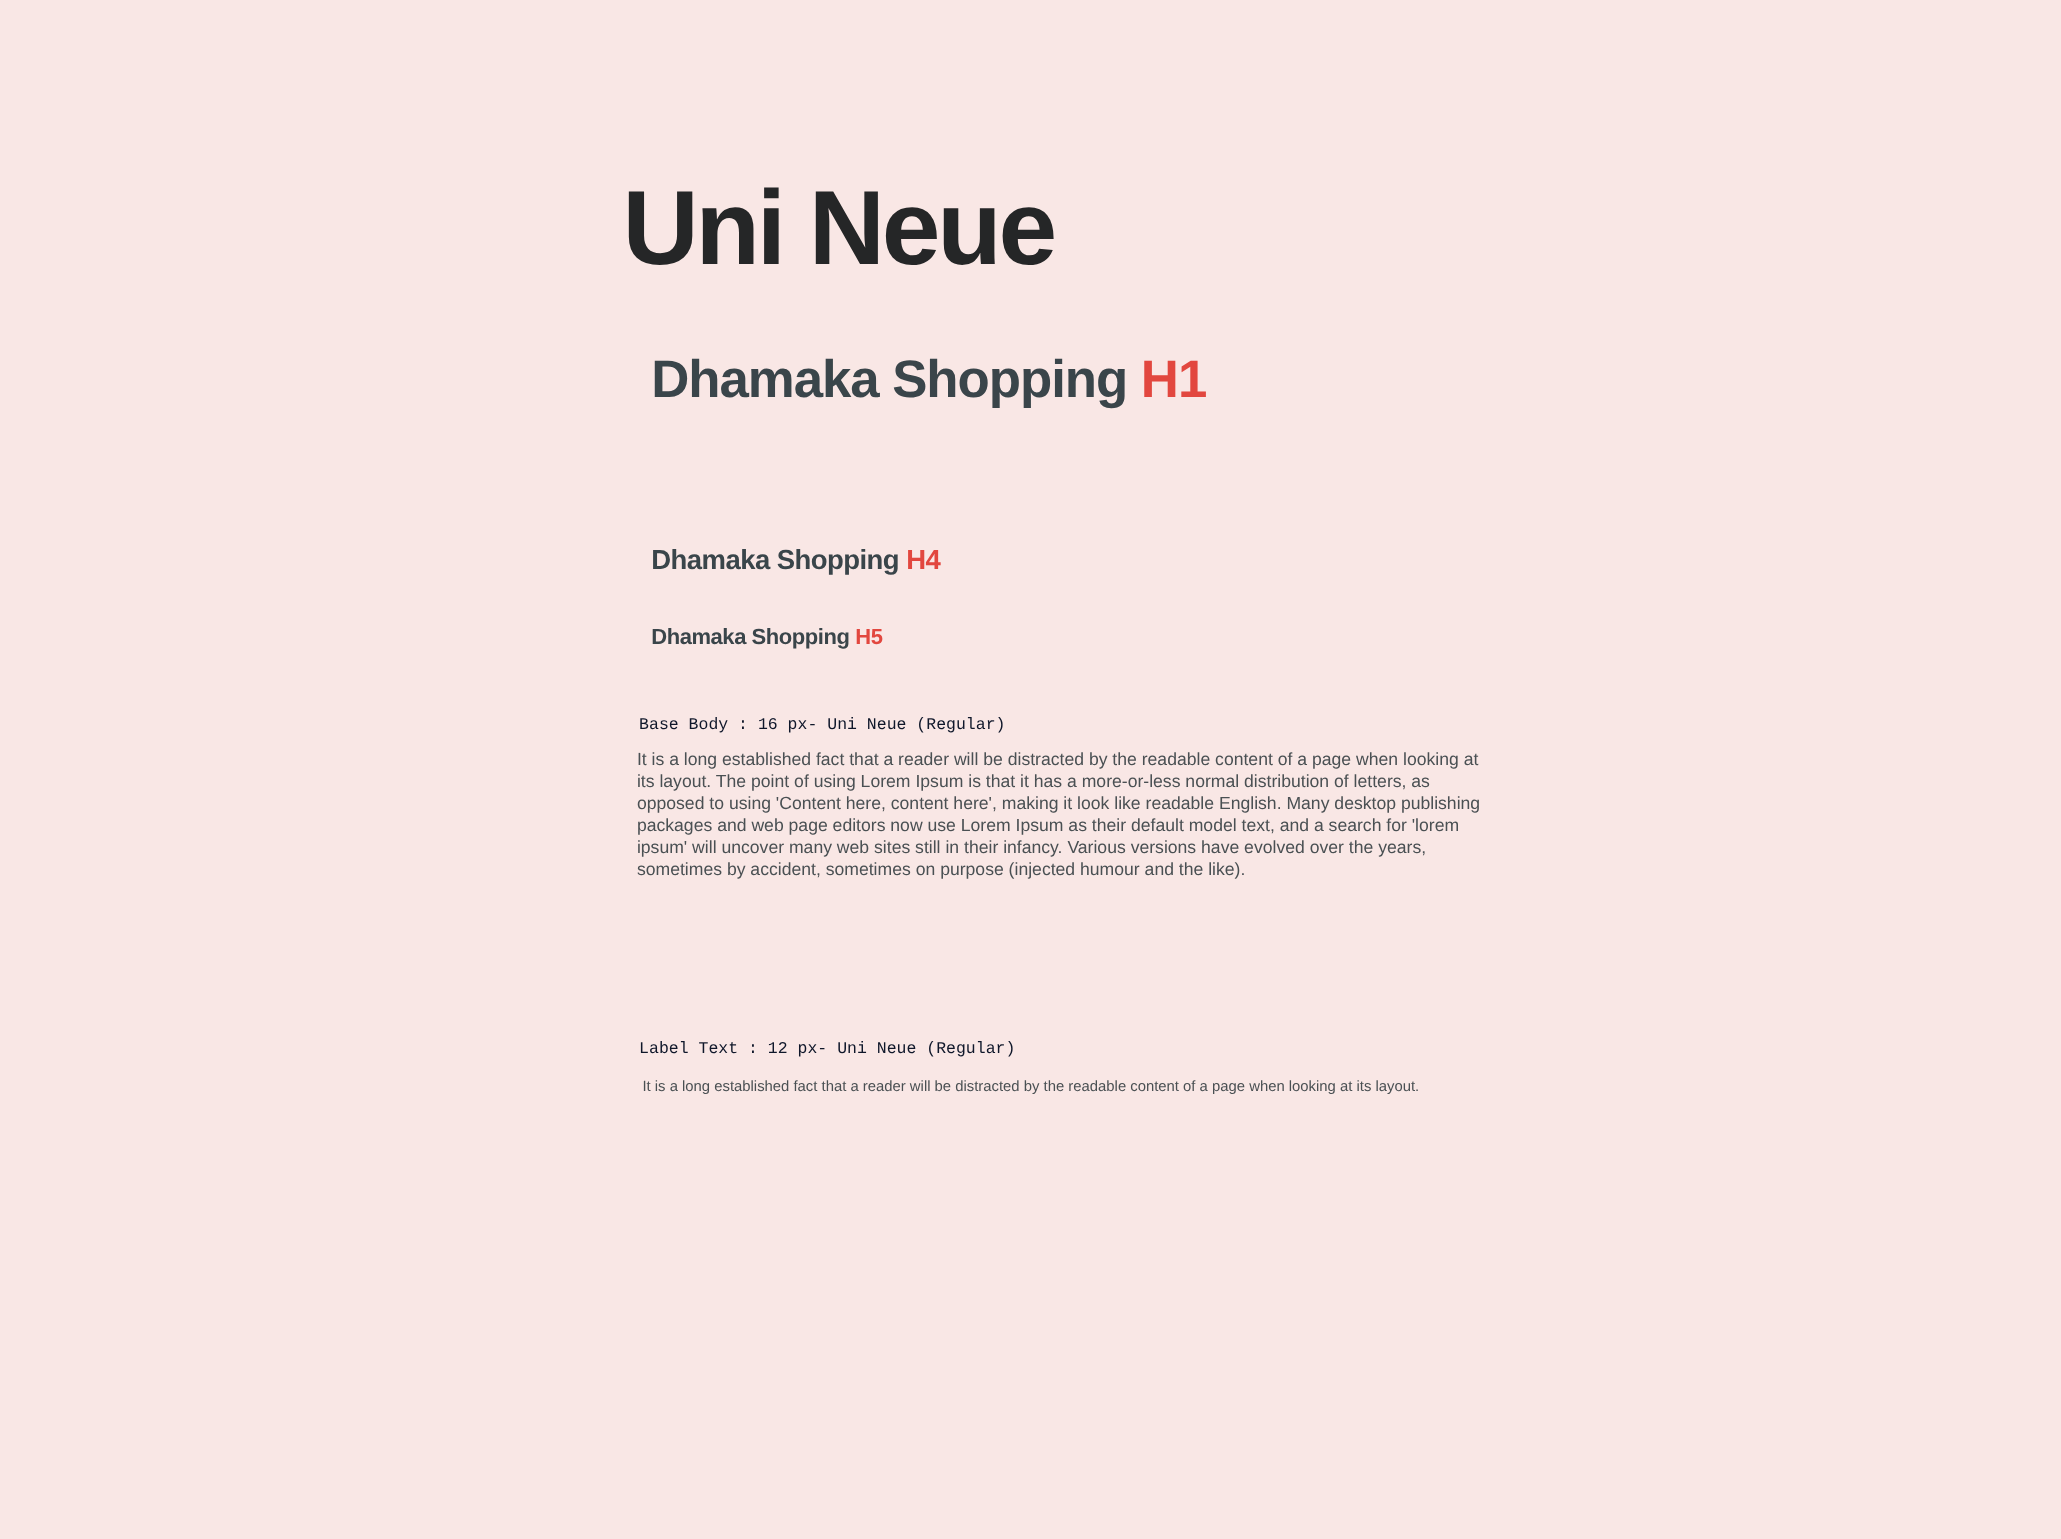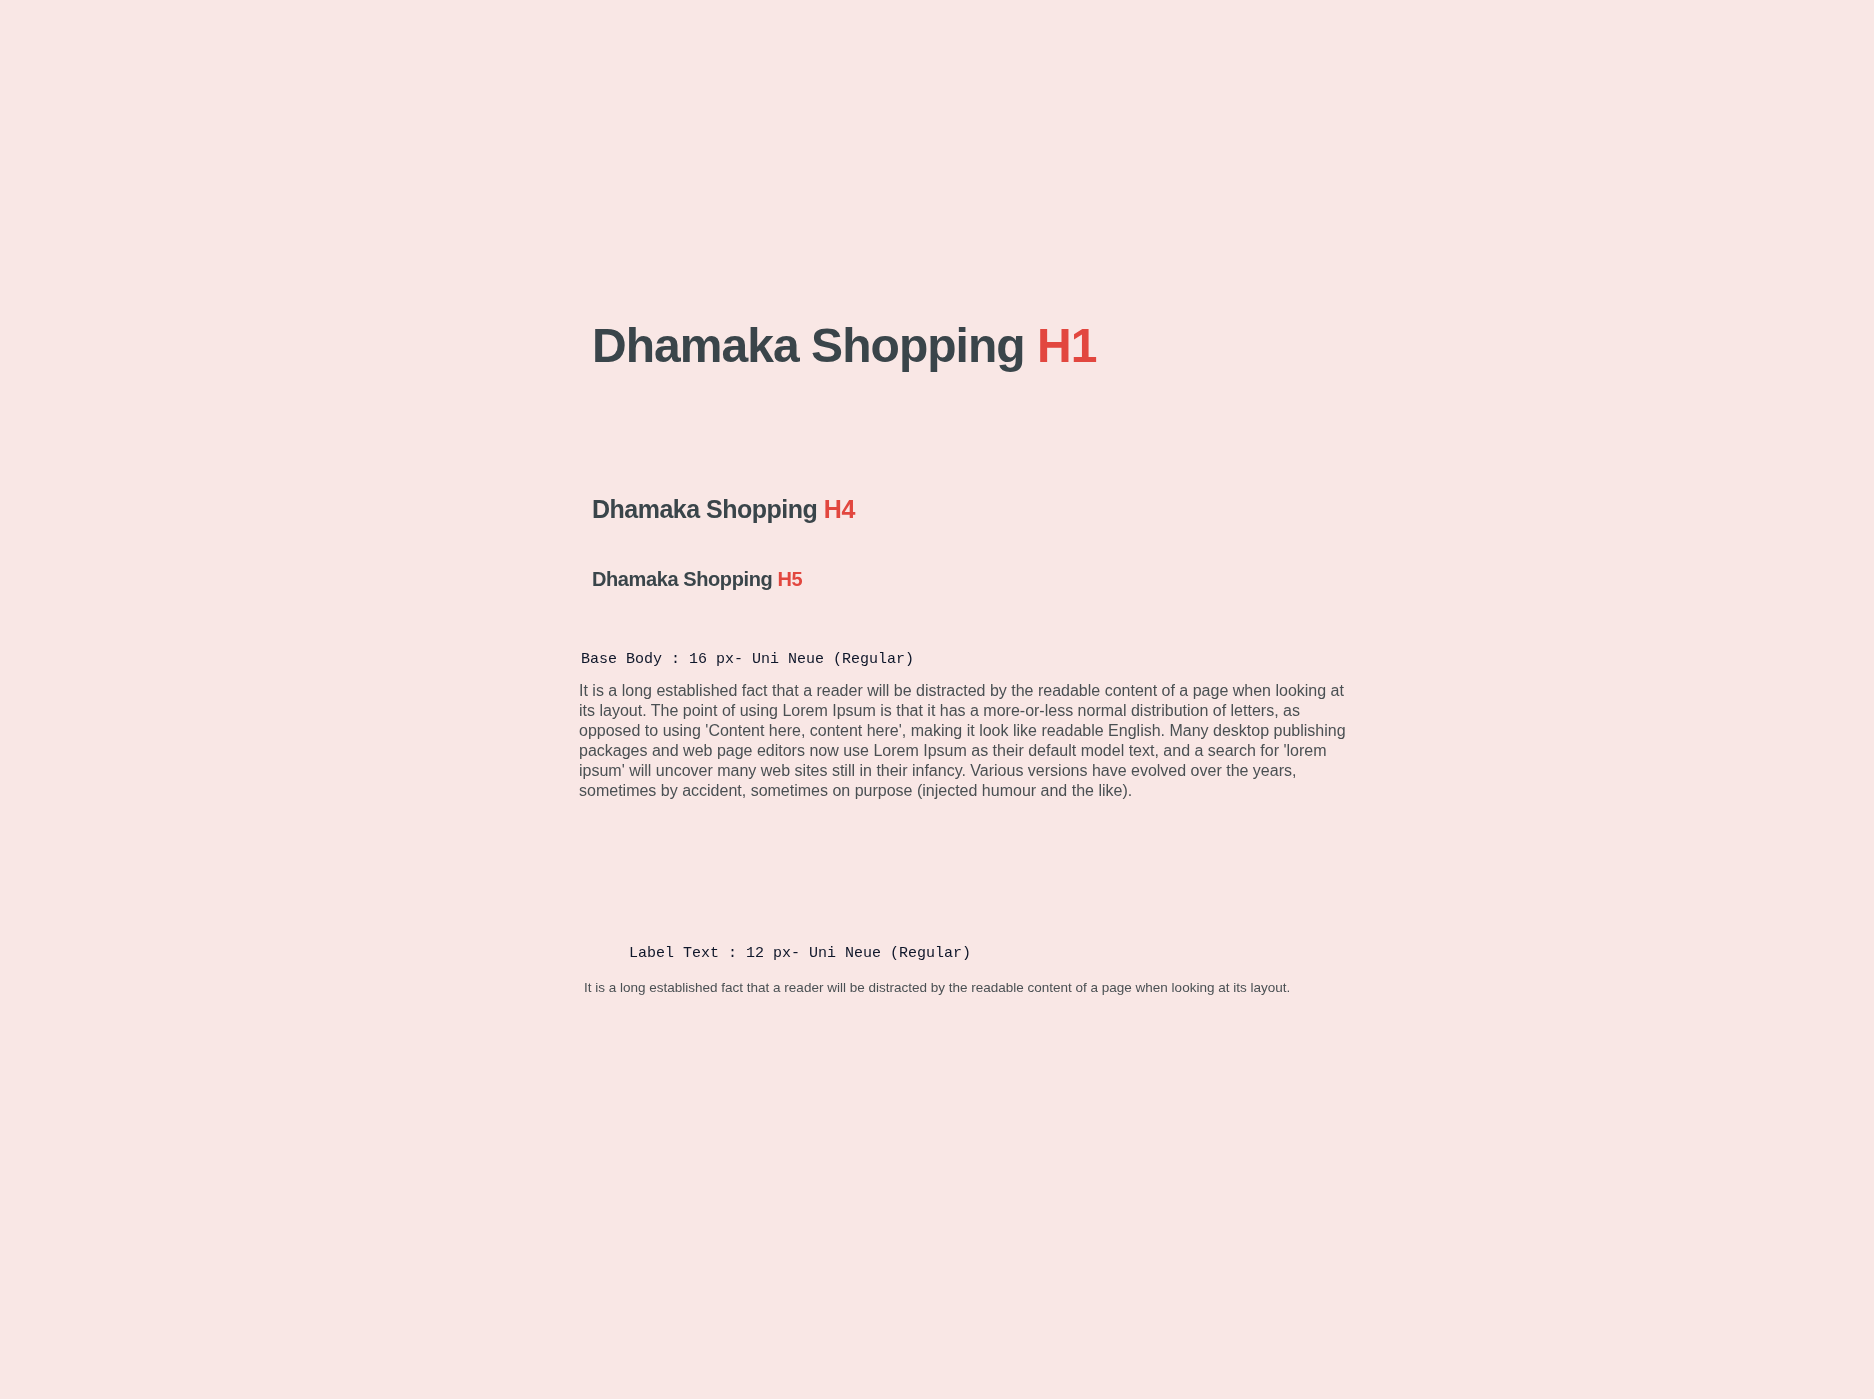--- a/index.html
+++ b/index.html
@@ -48,21 +48,21 @@
   .spec-label {
     left: 581px;
     font-size: 15px;
     font-weight: normal;
     line-height: 1.2;
     color: #0f172a;
     white-space: nowrap;
     font-family: Liberation Mono, monospace;
   }
   .base-body-label { top: 651px; }
-  .label-text-label { top: 945px; margin-left: 48px; }
+  .label-text-label { top: 945px; }
 
   .body-paragraph {
     left: 579px;
     top: 681px;
     width: 768px;
     font-size: 16px;
     line-height: 20px;
     color: #4a5053;
     text-align: left;
   }
@@ -75,20 +75,21 @@
     line-height: 17px;
     color: #4a5053;
     white-space: nowrap;
   }
 </style>
 </head>
 <body>
 
 <div class="page">
 
+  <div class="abs page-title">Uni Neue</div>
 
   <div class="abs heading h1">
     <span>Dhamaka Shopping</span>
     <span class="tag">H1</span>
   </div>
 
 
 
   <div class="abs heading h4">
     <span>Dhamaka Shopping</span>

